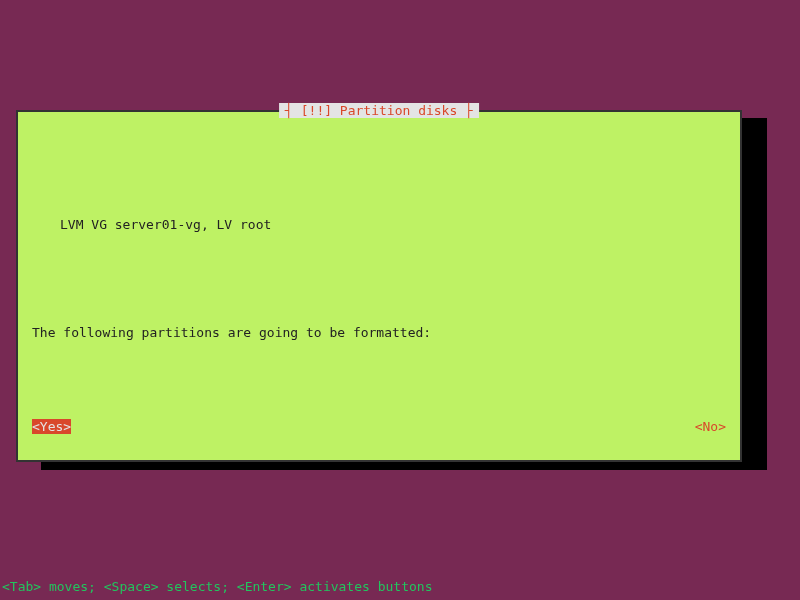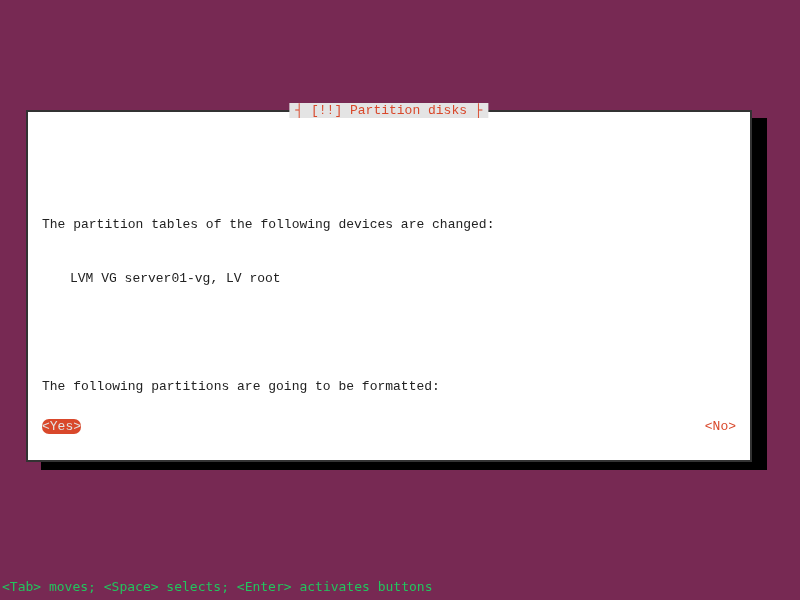--- a/index.html
+++ b/index.html
@@ -16,27 +16,26 @@
   .dialog-shadow {
     position: absolute;
     left: 41px;
     top: 118px;
     width: 726px;
     height: 352px;
     background: #000;
   }
   .dialog {
     position: absolute;
-    left: 26px;
+    left: 16px;
     top: 110px;
     width: 726px;
     height: 352px;
-    background: #ffffff;
+    background: #bef264;
     border: 2px solid #333;
-    font-family: Liberation Mono, monospace;
   }
   .title {
     position: absolute;
     top: -9px;
     left: 50%;
     transform: translateX(-50%);
     background: #e4e4e4;
     padding: 0 6px;
     color: #d9482b;
     white-space: nowrap;
@@ -51,21 +50,20 @@
   .buttons {
     position: absolute;
     bottom: 26px;
     left: 14px;
     right: 14px;
     display: flex;
     justify-content: space-between;
   }
   .btn {
     color: #d9482b;
-    border-radius: 7px;
   }
   .btn.selected {
     background: #d9482b;
     color: #e4e4e4;
   }
   .help-bar {
     position: absolute;
     bottom: 6px;
     left: 2px;
     color: #22c55e;
@@ -76,21 +74,20 @@
 
 <div class="dialog-shadow"></div>
 
 <div class="dialog">
   <div class="title">
     <span>┤ </span><span>[!!] Partition disks</span><span> ├</span>
   </div>
 
   <div class="content">
     <div>&nbsp;</div>
-    <div>The partition tables of the following devices are changed:</div>
     <div class="indent">LVM VG server01-vg, LV root</div>
     <div>&nbsp;</div>
     <div>The following partitions are going to be formatted:</div>
     
     
     
     
     
   </div>
 

